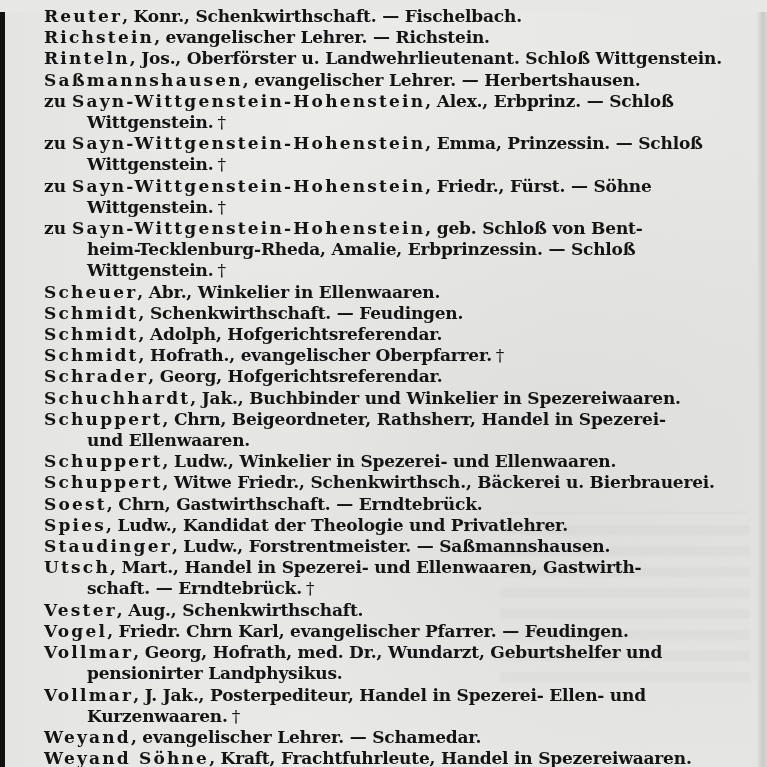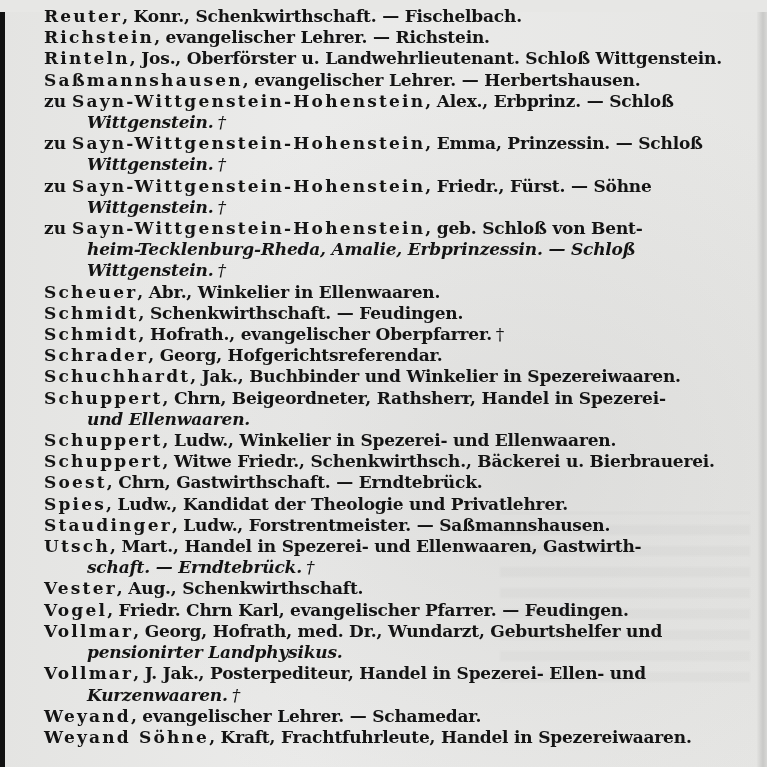--- a/index.html
+++ b/index.html
@@ -52,21 +52,20 @@
     .entry {
       font-size: 17px;
       line-height: 21.2px;
       font-weight: bold;
       letter-spacing: -0.2px;
       white-space: nowrap;
     }
     .entry .cont {
       display: block;
       padding-left: 43px;
-      font-style: italic;
     }
     .entry .line {
       display: block;
     }
     .name {
       letter-spacing: 2.2px;
     }
     .prefix {
       letter-spacing: 0;
     }
@@ -127,20 +126,23 @@
         <span class="line cont"><span class="desc">heim-Tecklenburg-Rheda, Amalie, Erbprinzessin. — Schloß</span></span>
         <span class="line cont"><span class="desc">Wittgenstein.</span><span class="dagger">†</span></span>
       </div>
       <div class="entry">
         <span class="line"><span class="name">Scheuer</span><span class="desc">, Abr., Winkelier in Ellenwaaren.</span></span>
       </div>
       <div class="entry">
         <span class="line"><span class="name">Schmidt</span><span class="desc">, Schenkwirthschaft. — Feudingen.</span></span>
       </div>
       <div class="entry">
+        <span class="line"><span class="name">Schmidt</span><span class="desc">, Adolph, Hofgerichtsreferendar.</span></span>
+      </div>
+      <div class="entry">
         <span class="line"><span class="name">Schmidt</span><span class="desc">, Hofrath., evangelischer Oberpfarrer.</span><span class="dagger">†</span></span>
       </div>
       <div class="entry">
         <span class="line"><span class="name">Schrader</span><span class="desc">, Georg, Hofgerichtsreferendar.</span></span>
       </div>
       <div class="entry">
         <span class="line"><span class="name">Schuchhardt</span><span class="desc">, Jak., Buchbinder und Winkelier in Spezereiwaaren.</span></span>
       </div>
       <div class="entry">
         <span class="line"><span class="name">Schuppert</span><span class="desc">, Chrn, Beigeordneter, Rathsherr, Handel in Spezerei-</span></span>

